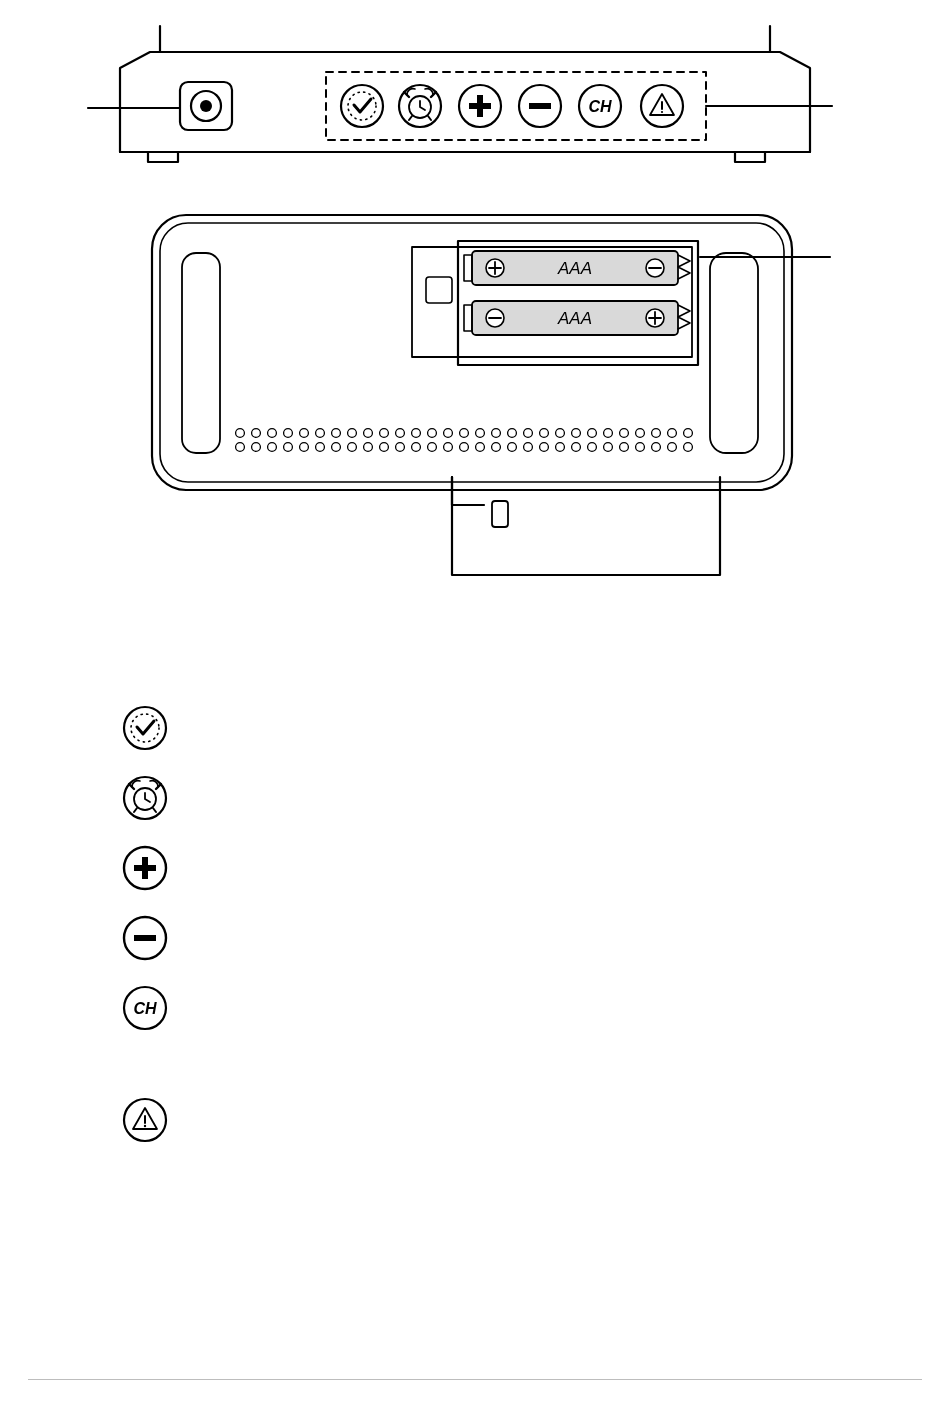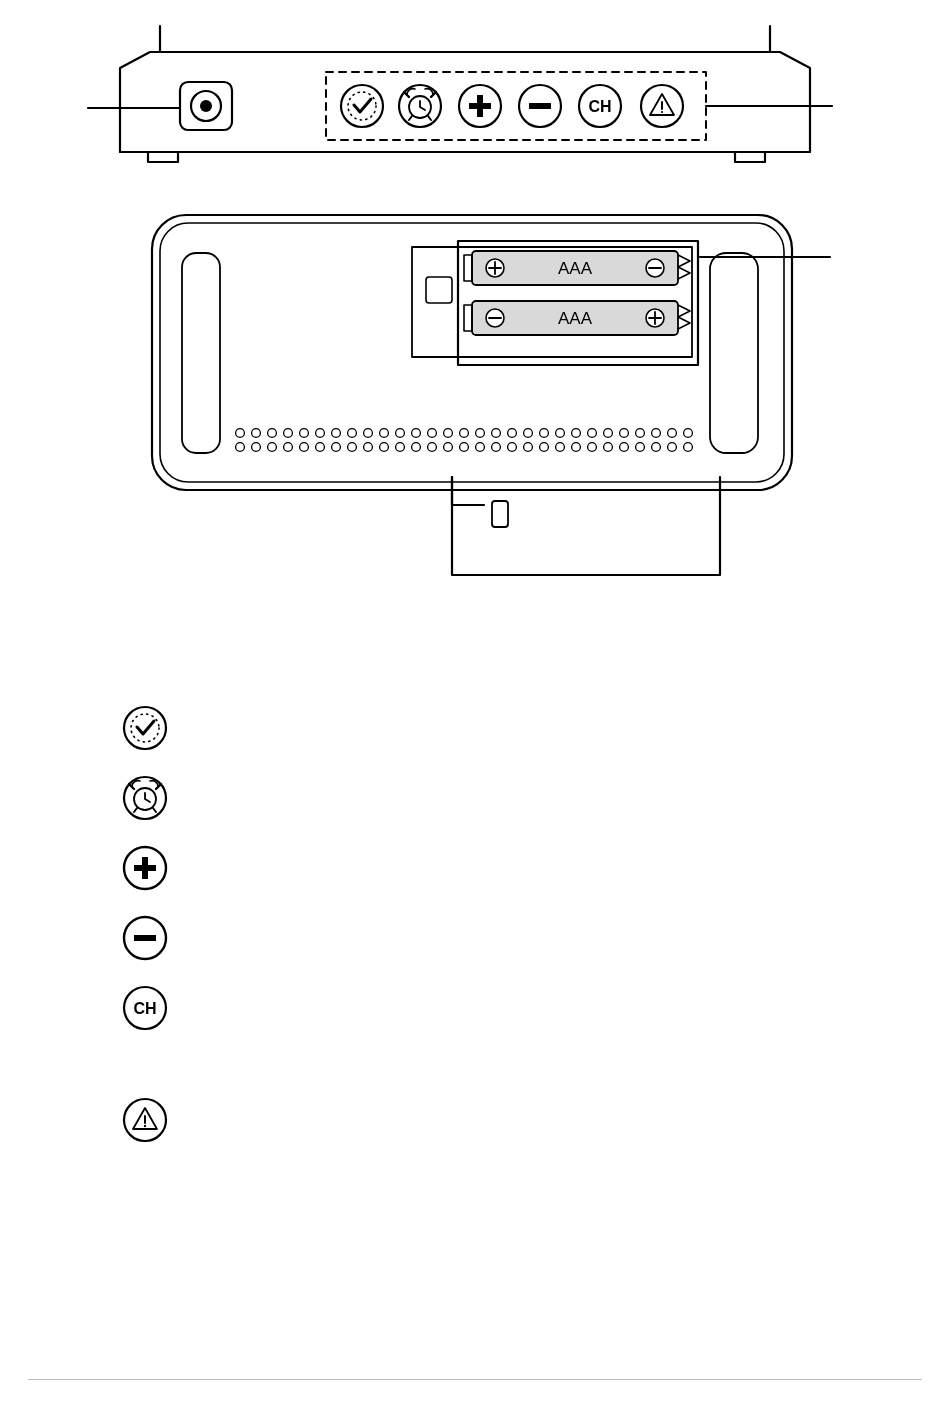--- a/index.html
+++ b/index.html
@@ -13,20 +13,21 @@
     position: relative;
     font-family: "Liberation Sans", sans-serif;
     color: #000;
     overflow: hidden;
   }
 
   .page {
     position: relative;
     width: 950px;
     height: 1426px;
+    font-style: italic;
   }
 
   
   .fig {
     position: absolute;
   }
 
   
   .legend {
     position: absolute;

